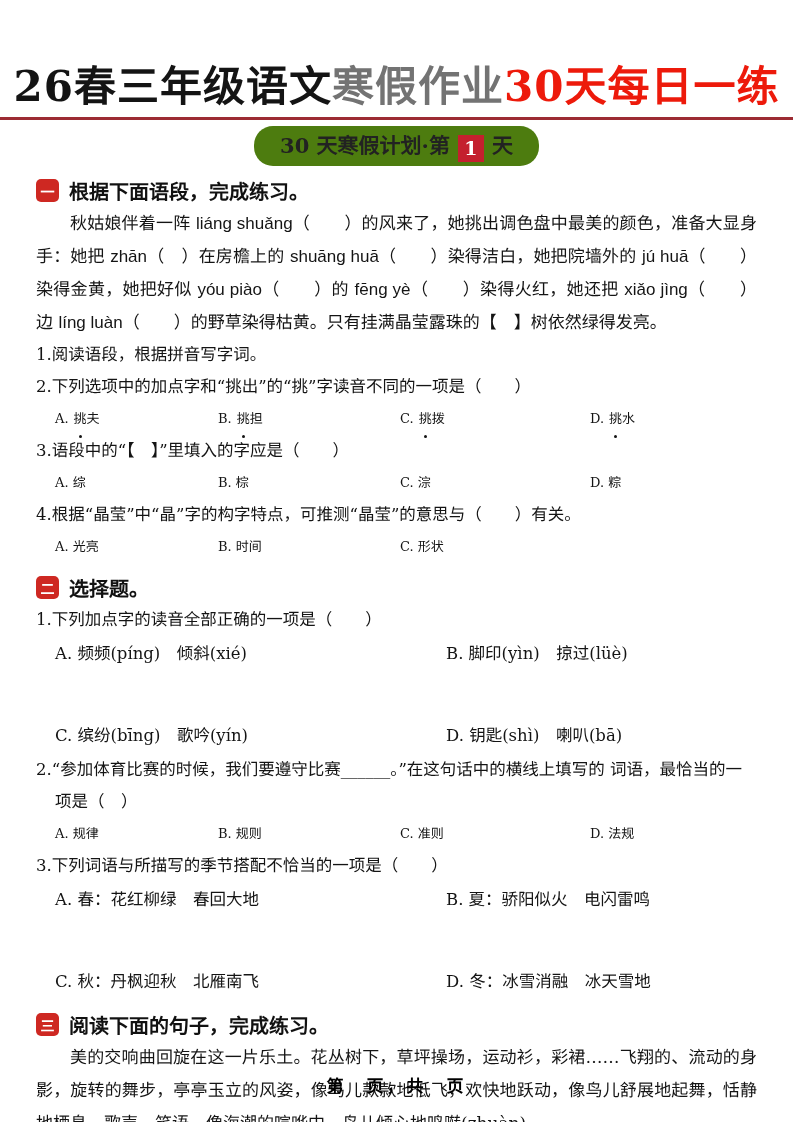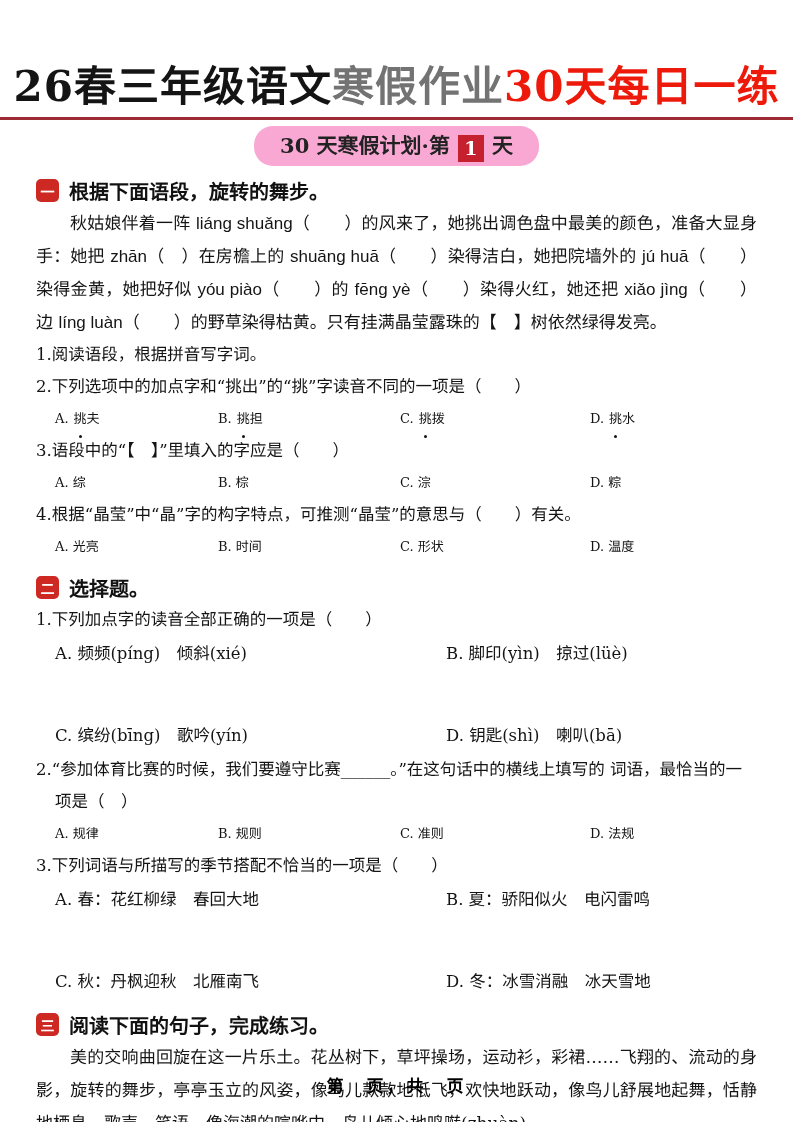--- a/index.html
+++ b/index.html
@@ -23,21 +23,21 @@
     white-space:nowrap;
     letter-spacing:1px;
   }
   .t-black { color:#141414; }
   .t-blue  { color:#737373; }
   .t-red   { color:#ed1a0b;margin-top:12px; }
   .rule { height:3px; background:#9c2b33; margin-top:5px; }
   .pill-wrap { text-align:center; margin-top:6px; }
   .pill {
     display:inline-block;
-    background:#f9a8d4;
+    background:#4d7c0f;
     border-radius:19px;
     padding:3px 26px 4px;
     font-size:21px;
     font-weight:bold;
     color:#222;
   }
   .day-badge {
     display:inline-block;
     min-width:26px; height:27px; line-height:27px;
     background:#c4202e; color:#ffffff;
@@ -114,21 +114,21 @@
         <span>30 天寒假计划·第</span><span class="day-badge">1</span><span>天</span>
       </div>
     </div>
   </header>
 
   <main class="content">
 
     <section>
       <div class="sec-head">
         <span class="badge">一</span>
-        <span>根据下面语段，旋转的舞步。</span>
+        <span>根据下面语段，完成练习。</span>
       </div>
 
       <p class="para"><span class="cn">秋姑娘伴着一阵 </span><span class="pinyin">liáng shuǎng</span><span class="cn">（　　）的风来了，她挑出调色盘中最美的颜色，准备大显身手：她把 </span><span class="pinyin">zhān</span><span class="cn">（　）在房檐上的 </span><span class="pinyin">shuāng huā</span><span class="cn">（　　）染得洁白，她把院墙外的 </span><span class="pinyin">jú huā</span><span class="cn">（　　）染得金黄，她把好似 </span><span class="pinyin">yóu piào</span><span class="cn">（　　）的 </span><span class="pinyin">fēng yè</span><span class="cn">（　　）染得火红，她还把 </span><span class="pinyin">xiǎo jìng</span><span class="cn">（　　）边 </span><span class="pinyin">líng luàn</span><span class="cn">（　　）的野草染得枯黄。只有挂满晶莹露珠的【　】树依然绿得发亮。</span></p>
 
       <div class="q">1.阅读语段，根据拼音写字词。</div>
 
       <div class="q">2.下列选项中的加点字和“挑出”的“挑”字读音不同的一项是（　　）</div>
       <div class="opts4">
         <span><span class="letter">A.</span><span class="dotchar">挑</span><span>夫</span></span>
         <span><span class="letter">B.</span><span class="dotchar">挑</span><span>担</span></span>
@@ -142,21 +142,20 @@
         <span>B. 棕</span>
         <span>C. 淙</span>
         <span>D. 粽</span>
       </div>
 
       <div class="q">4.根据“晶莹”中“晶”字的构字特点，可推测“晶莹”的意思与（　　）有关。</div>
       <div class="opts4">
         <span>A. 光亮</span>
         <span>B. 时间</span>
         <span>C. 形状</span>
-        <span>D. 温度</span>
       </div>
     </section>
 
     <section>
       <div class="sec-head">
         <span class="badge">二</span>
         <span>选择题。</span>
       </div>
 
       <div class="q">1.下列加点字的读音全部正确的一项是（　　）</div>

